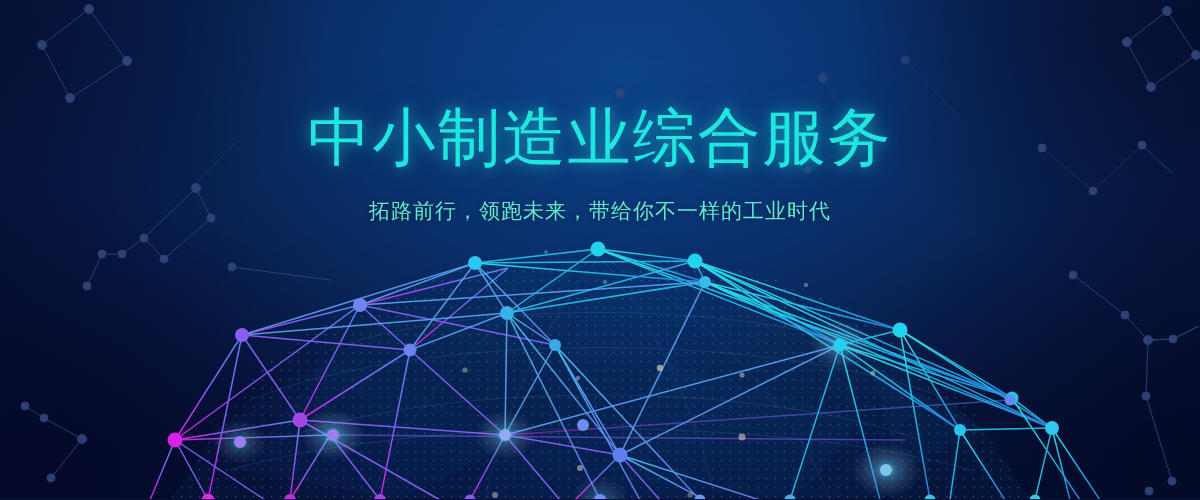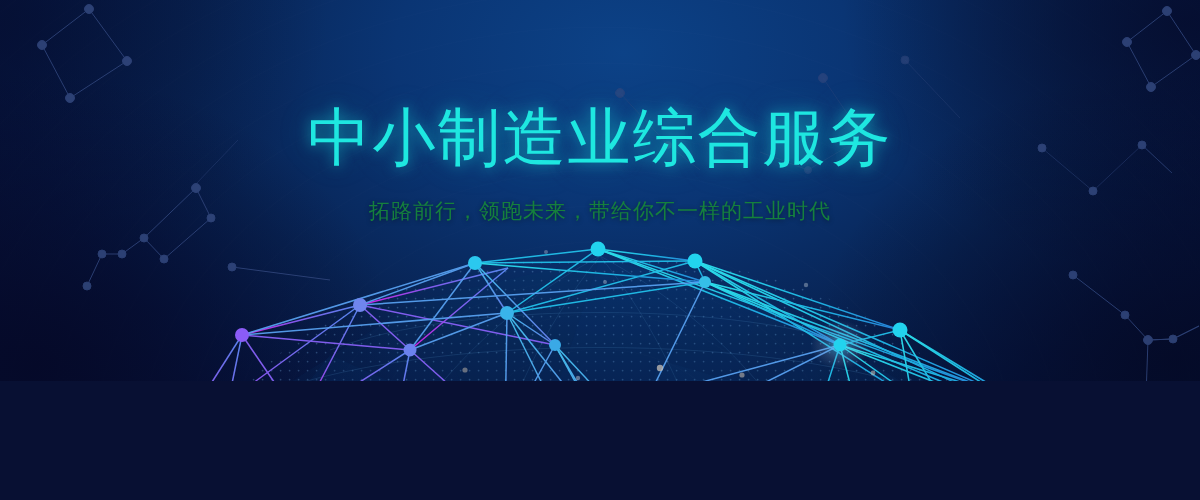--- a/index.html
+++ b/index.html
@@ -1,18 +1,18 @@
 <!DOCTYPE html>
 <html lang="zh"><head>
 <meta charset="utf-8">
 <title>Banner</title>
 <style>
   html,body{margin:0;padding:0;background:#081033;}
   #stage{
-    position:relative;width:1200px;height:381px;overflow:hidden;
+    position:relative;width:1200px;height:499px;overflow:hidden;
     font-family:"Liberation Sans","DejaVu Sans",sans-serif;
     background:#071038;
   }
   
   .bg-base{
     position:absolute;inset:0;
     background:
       radial-gradient(ellipse 760px 520px at 52% 14%, #0c4287 0%, #0a3574 30%, #082353 58%, #061641 80%, #050e33 100%);
   }
   .bg-vig{
@@ -35,21 +35,21 @@
   .text-wrap{position:absolute;left:0;right:0;top:0;text-align:center;pointer-events:none;}
   .title{
     margin:0;padding:0;
     font-size:63px;line-height:1;font-weight:400;letter-spacing:2px;
     color:#1ee7e0;
     text-shadow:0 0 14px rgba(28,225,224,.55),0 0 34px rgba(24,190,210,.30);
   }
   .subtitle{
     margin:0;padding:0;
     font-size:21px;line-height:1;font-weight:400;letter-spacing:1px;
-    color:#15803d;
+    color:#5eead4;
     text-shadow:0 1px 5px rgba(0,0,0,.45);
   }
 </style>
 </head>
 <body>
 
 <div id="stage">
 
   <div class="bg-base"></div>
   <div class="bg-sweep"></div>

